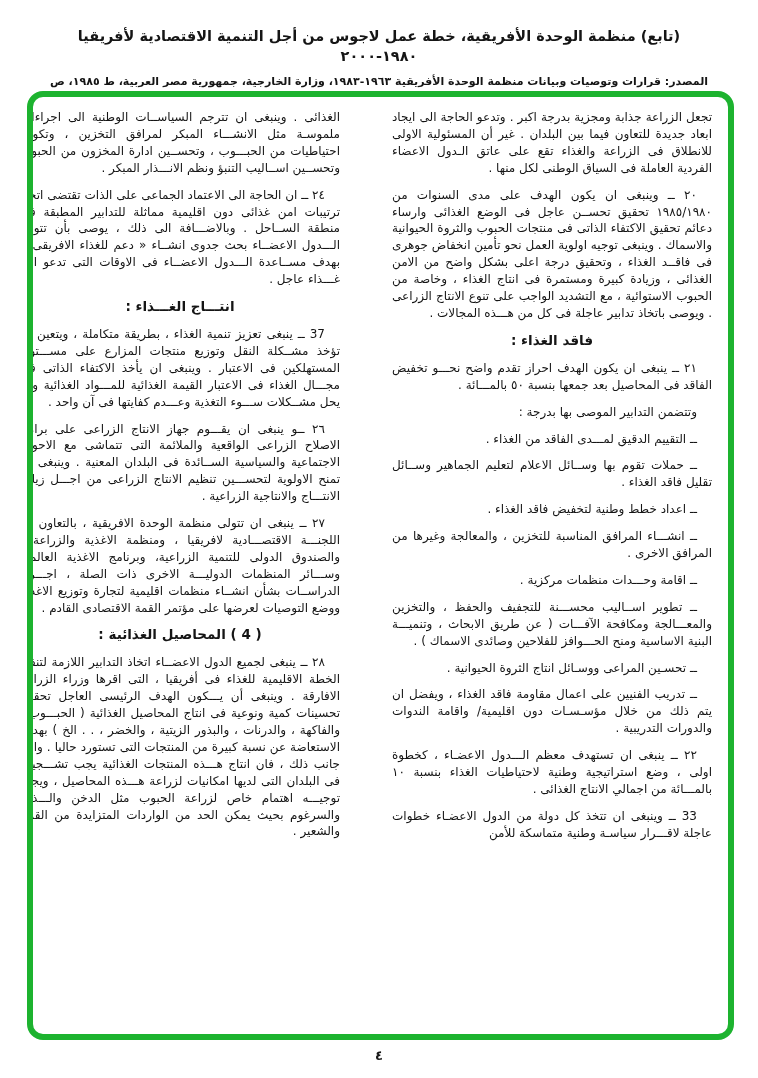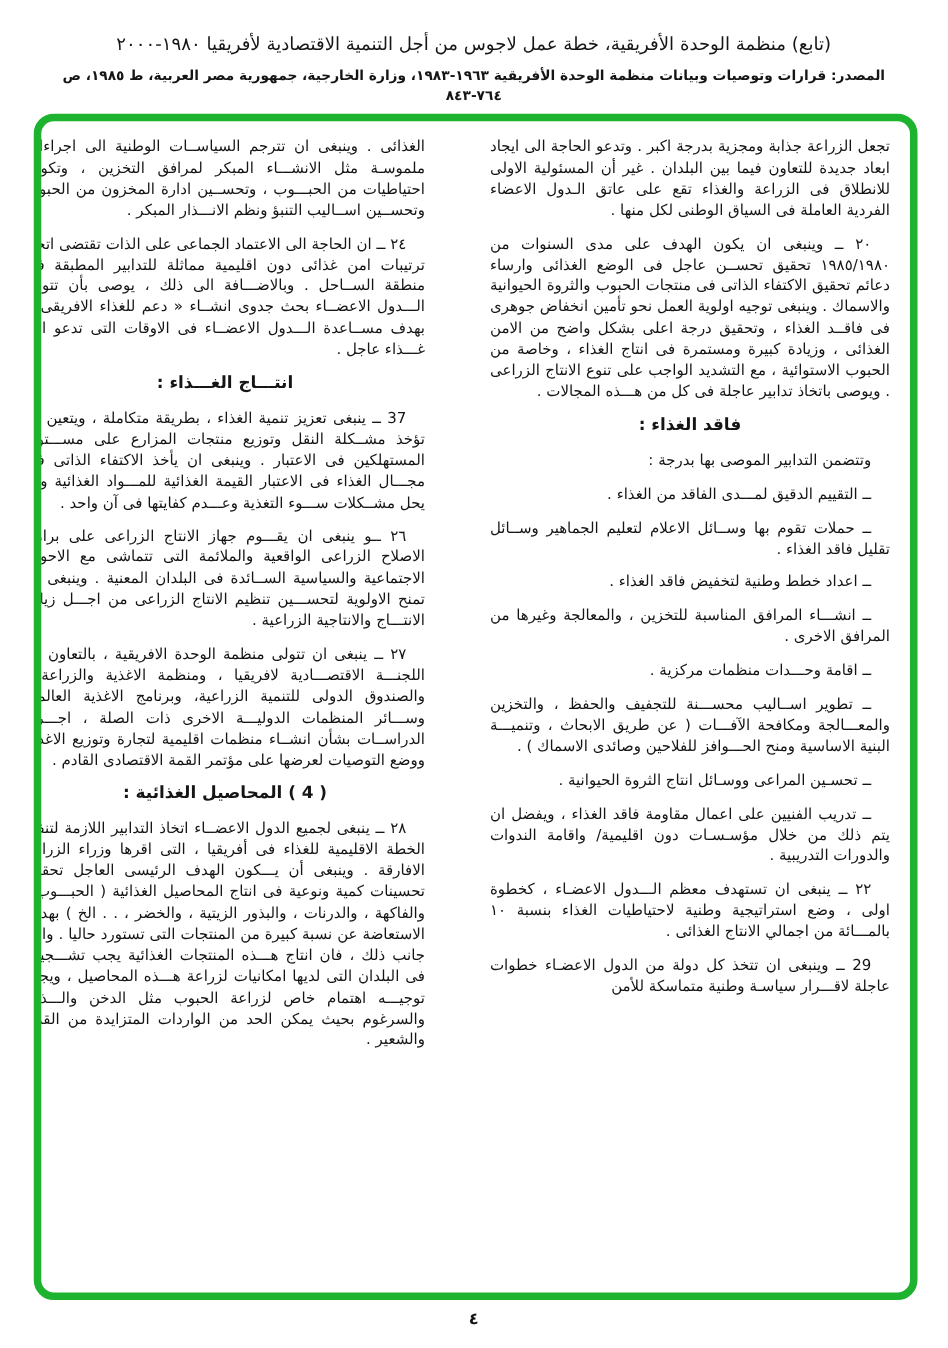--- a/index.html
+++ b/index.html
@@ -2,21 +2,21 @@
 <html lang="ar"><head>
 <meta charset="utf-8">
 <style>
   html,body{margin:0;padding:0;}
   body{
     width:758px;height:1078px;position:relative;background:#ffffff;
     font-family:"DejaVu Sans",sans-serif;color:#151515;overflow:hidden;
   }
   
   .hdr{position:absolute;top:26px;left:0;width:758px;text-align:center;direction:rtl;}
-  .hdr-title{font-size:14.5px;font-weight:normal;letter-spacing:0;line-height:1.4;padding:0 44px;}
+  .hdr-title{font-size:14.5px;font-weight:bold;letter-spacing:0;line-height:1.4;padding:0 44px;}
   .hdr-src{font-size:11px;font-weight:bold;margin-top:7px;padding:0 26px;line-height:1.4;}
   
   .frame{
     position:absolute;left:27px;top:91px;width:707px;height:949px;
     box-sizing:border-box;border:6px solid #1db32f;border-radius:16px;
     padding:12px 16px 6px 16px;overflow:hidden;background:#fff;
   }
   .cols{direction:rtl;display:flex;gap:24px;height:100%;}
   .col{width:320px;flex:0 0 320px;text-align:justify;direction:rtl;margin-left:28px;}
   .blk{font-size:12px;line-height:16.9px;margin:0 0 10px 0;}
@@ -35,31 +35,32 @@
   <div class="hdr-title">(تابع) منظمة الوحدة الأفريقية، خطة عمل لاجوس من أجل التنمية الاقتصادية لأفريقيا ١٩٨٠‏-‏٢٠٠٠</div>
   <div class="hdr-src">المصدر: قرارات وتوصيات وبيانات منظمة الوحدة الأفريقية ١٩٦٣‏-‏١٩٨٣، وزارة الخارجية، جمهورية مصر العربية، ط ١٩٨٥، ص ٧٦٤‏-‏٨٤٣</div>
 </div>
 
 <div class="frame" id="frame" style="border-color: rgb(29, 179, 47);">
   <div class="cols">
     <div class="col">
         <div class="blk pc">تجعل الزراعة جذابة ومجزية بدرجة اكبر . وتدعو الحاجة الى ايجاد ابعاد جديدة للتعاون فيما بين البلدان . غير أن المسئولية الاولى للانطلاق فى الزراعة والغذاء تقع على عاتق الـدول الاعضاء الفردية العاملة فى السياق الوطنى لكل منها .</div>
         <div class="blk p">٢٠ ــ وينبغى ان يكون الهدف على مدى السنوات من ١٩٨٠‏/‏١٩٨٥ تحقيق تحســن عاجل فى الوضع الغذائى وارساء دعائم تحقيق الاكتفاء الذاتى فى منتجات الحبوب والثروة الحيوانية والاسماك . وينبغى توجيه اولوية العمل نحو تأمين انخفاض جوهرى فى فاقــد الغذاء ، وتحقيق درجة اعلى بشكل واضح من الامن الغذائى ، وزيادة كبيرة ومستمرة فى انتاج الغذاء ، وخاصة من الحبوب الاستوائية ، مع التشديد الواجب على تنوع الانتاج الزراعى . ويوصى باتخاذ تدابير عاجلة فى كل من هـــذه المجالات .</div>
         <div class="blk h">فاقد الغذاء :</div>
+        <div class="blk p">٢١ ــ ينبغى ان يكون الهدف احراز تقدم واضح نحـــو تخفيض الفاقد فى المحاصيل بعد جمعها بنسبة ٥٠ بالمـــائة .</div>
         <div class="blk p">وتتضمن التدابير الموصى بها بدرجة :</div>
         <div class="blk li">ــ التقييم الدقيق لمـــدى الفاقد من الغذاء .</div>
         <div class="blk li">ــ حملات تقوم بها وســائل الاعلام لتعليم الجماهير وســائل تقليل فاقد الغذاء .</div>
         <div class="blk li">ــ اعداد خطط وطنية لتخفيض فاقد الغذاء .</div>
         <div class="blk li">ــ انشـــاء المرافق المناسبة للتخزين ، والمعالجة وغيرها من المرافق الاخرى .</div>
         <div class="blk li">ــ اقامة وحـــدات منظمات مركزية .</div>
         <div class="blk li">ــ تطوير اســاليب محســـنة للتجفيف والحفظ ، والتخزين والمعـــالجة ومكافحة الآفـــات ( عن طريق الابحاث ، وتنميـــة البنية الاساسية ومنح الحـــوافز للفلاحين وصائدى الاسماك ) .</div>
         <div class="blk li">ــ تحسـين المراعى ووسـائل انتاج الثروة الحيوانية .</div>
         <div class="blk li">ــ تدريب الفنيين على اعمال مقاومة فاقد الغذاء ، ويفضل ان يتم ذلك من خلال مؤسـسـات دون اقليمية/ واقامة الندوات والدورات التدريبية .</div>
         <div class="blk p">٢٢ ــ ينبغى ان تستهدف معظم الـــدول الاعضـاء ، كخطوة اولى ، وضع استراتيجية وطنية لاحتياطيات الغذاء بنسبة ١٠ بالمـــائة من اجمالي الانتاج الغذائى .</div>
-        <div class="blk p">29 ــ وينبغى ان تتخذ كل دولة من الدول الاعضـاء خطوات عاجلة لاقـــرار سياسـة وطنية متماسكة للأمن</div>
+        <div class="blk p">33 ــ وينبغى ان تتخذ كل دولة من الدول الاعضـاء خطوات عاجلة لاقـــرار سياسـة وطنية متماسكة للأمن</div>
       </div>
     <div class="col">
         <div class="blk pc">الغذائى . وينبغى ان تترجم السياســات الوطنية الى اجراءات ملموسـة مثل الانشـــاء المبكر لمرافق التخزين ، وتكوين احتياطيات من الحبـــوب ، وتحســين ادارة المخزون من الحبوب وتحســين اســاليب التنبؤ ونظم الانـــذار المبكر .</div>
         <div class="blk p">٢٤ ــ ان الحاجة الى الاعتماد الجماعى على الذات تقتضى اتخاذ ترتيبات امن غذائى دون اقليمية مماثلة للتدابير المطبقة فى منطقة الســاحل . وبالاضـــافة الى ذلك ، يوصى بأن تتولى الـــدول الاعضــاء بحث جدوى انشــاء « دعم للغذاء الافريقى » بهدف مســاعدة الـــدول الاعضــاء فى الاوقات التى تدعو الى غـــذاء عاجل .</div>
         <div class="blk h">انتـــاج الغـــذاء :</div>
         <div class="blk p">37 ــ ينبغى تعزيز تنمية الغذاء ، بطريقة متكاملة ، ويتعين ان تؤخذ مشــكلة النقل وتوزيع منتجات المزارع على مســـتوى المستهلكين فى الاعتبار . وينبغى ان يأخذ الاكتفاء الذاتى فى مجـــال الغذاء فى الاعتبار القيمة الغذائية للمـــواد الغذائية وان يحل مشــكلات ســـوء التغذية وعـــدم كفايتها فى آن واحد .</div>
         <div class="blk p">٢٦ ــو ينبغى ان يقـــوم جهاز الانتاج الزراعى على برامج الاصلاح الزراعى الواقعية والملائمة التى تتماشى مع الاحوال الاجتماعية والسياسية الســائدة فى البلدان المعنية . وينبغى ان تمنح الاولوية لتحســـين تنظيم الانتاج الزراعى من اجـــل زيادة الانتـــاج والانتاجية الزراعية .</div>
         <div class="blk p">٢٧ ــ ينبغى ان تتولى منظمة الوحدة الافريقية ، بالتعاون مع اللجنـــة الاقتصـــادية لافريقيا ، ومنظمة الاغذية والزراعة ، والصندوق الدولى للتنمية الزراعية، وبرنامج الاغذية العالمى وســـائر المنظمات الدوليـــة الاخرى ذات الصلة ، اجـــراء الدراســات بشأن انشــاء منظمات اقليمية لتجارة وتوزيع الاغذية ووضع التوصيات لعرضها على مؤتمر القمة الاقتصادى القادم .</div>
         <div class="blk h">( 4 ) المحاصيل الغذائية :</div>
         <div class="blk p">٢٨ ــ ينبغى لجميع الدول الاعضــاء اتخاذ التدابير اللازمة لتنفيذ الخطة الاقليمية للغذاء فى أفريقيا ، التى اقرها وزراء الزراعة الافارقة . وينبغى أن يـــكون الهدف الرئيسى العاجل تحقيق تحسينات كمية ونوعية فى انتاج المحاصيل الغذائية ( الحبـــوب ، والفاكهة ، والدرنات ، والبذور الزيتية ، والخضر ، . . الخ ) بهدف الاستعاضة عن نسبة كبيرة من المنتجات التى تستورد حاليا . والى جانب ذلك ، فان انتاج هـــذه المنتجات الغذائية يجب تشـــجيعه فى البلدان التى لديها امكانيات لزراعة هـــذه المحاصيل ، ويجب توجيـــه اهتمام خاص لزراعة الحبوب مثل الدخن والـــذرة والسرغوم بحيث يمكن الحد من الواردات المتزايدة من القمح والشعير .</div>

